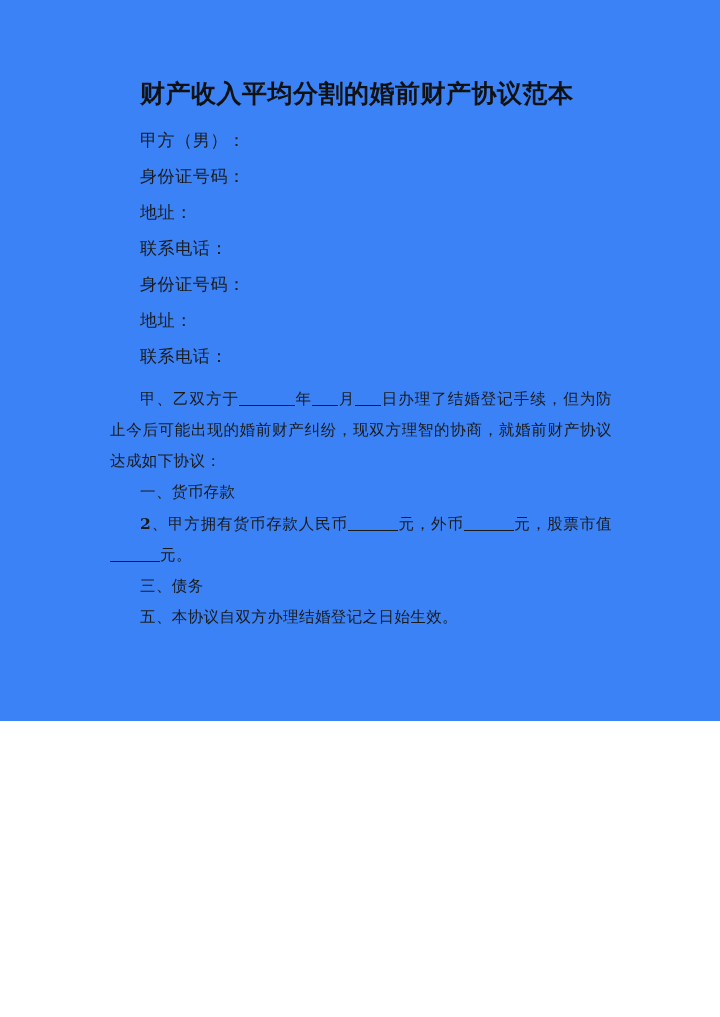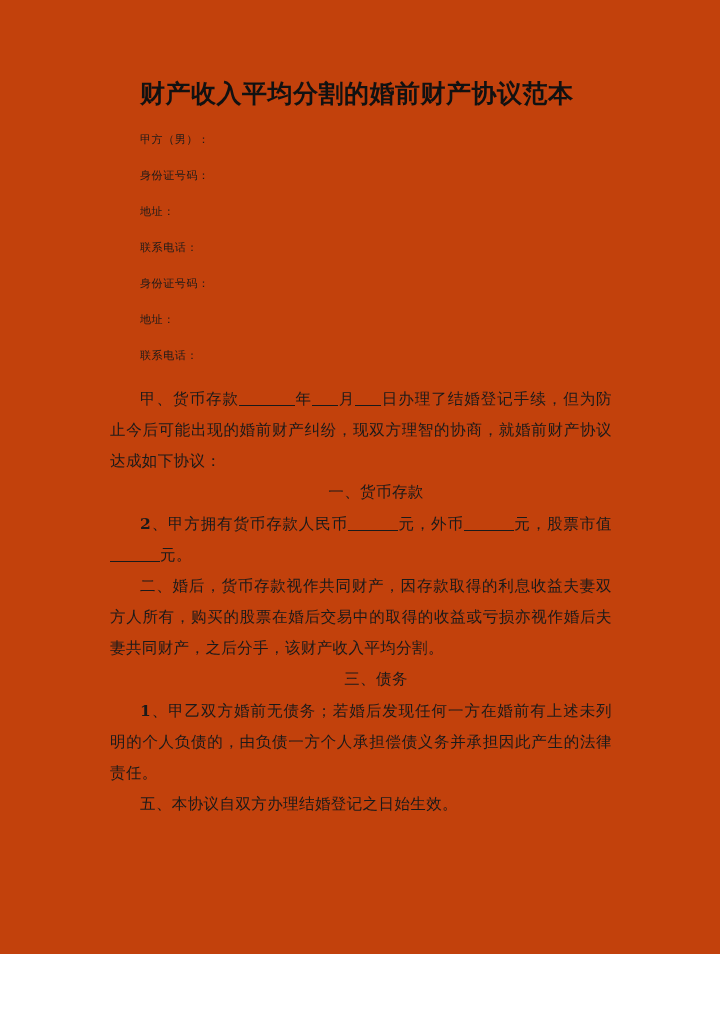--- a/index.html
+++ b/index.html
@@ -14,22 +14,22 @@
     overflow: hidden;
     font-family: "DejaVu Sans", "Liberation Sans", sans-serif;
     color: #1a1a1a;
   }
 
   #page {
     position: absolute;
     left: 0;
     top: 0;
     width: 720px;
-    height: 954px;
-    background: #c2410c;
+    height: 721px;
+    background: #3b82f6;
     text-decoration: underline;
   }
 
   .doc-body {
     position: absolute;
     left: 110px;
     top: 74px;
     width: 502px;
   }
 
@@ -41,21 +41,21 @@
     line-height: 40px;
     text-align: left;
     padding-left: 30px;
     margin: 0 0 8px 0;
     color: #111111;
     white-space: nowrap;
   }
 
   
   .field-line {
-    font-size: 11px;
+    font-size: 17px;
     line-height: 36px;
     padding-left: 30px;
     letter-spacing: 0.6px;
     white-space: nowrap;
   }
 
   
   .para {
     font-size: 15.5px;
     line-height: 31px;
@@ -70,21 +70,20 @@
     text-align: left;
   }
 
   
   .section-head {
     font-size: 15.5px;
     line-height: 31px;
     text-indent: 30px;
     letter-spacing: 0.4px;
     margin: 0;
-    text-align: center;
   }
 
   .spacer-top-lg { margin-top: 10px; }
 
   
   .num {
     font-family: "DejaVu Serif", "Liberation Serif", serif;
     font-weight: bold;
   }
 
@@ -108,31 +107,29 @@
     <h1 class="doc-title">财产收入平均分割的婚前财产协议范本</h1>
 
     <div class="field-line">甲方（男）：</div>
     <div class="field-line">身份证号码：</div>
     <div class="field-line">地址：</div>
     <div class="field-line">联系电话：</div>
     <div class="field-line">身份证号码：</div>
     <div class="field-line">地址：</div>
     <div class="field-line">联系电话：</div>
 
-    <p class="para spacer-top-lg"><span>甲、货币存款</span><span class="blank blank-yr"></span><span>年</span><span class="blank blank-sm"></span><span>月</span><span class="blank blank-sm"></span><span>日</span><span>办理了结婚登记手续，但为防止今后可能出现的婚前财产纠纷，现双方理智的协商，就婚前财产协议达成如下协议：</span></p>
+    <p class="para spacer-top-lg"><span>甲、乙双方于</span><span class="blank blank-yr"></span><span>年</span><span class="blank blank-sm"></span><span>月</span><span class="blank blank-sm"></span><span>日</span><span>办理了结婚登记手续，但为防止今后可能出现的婚前财产纠纷，现双方理智的协商，就婚前财产协议达成如下协议：</span></p>
 
     <p class="section-head">一、货币存款</p>
 
 
     <p class="para"><span class="num">2</span><span>、甲方拥有货币存款人民币</span><span class="blank blank-amt"></span><span>元，外币</span><span class="blank blank-amt"></span><span>元，股票市值</span><span class="blank blank-amt"></span><span>元。</span></p>
 
-    <p class="para">二、婚后，货币存款视作共同财产，因存款取得的利息收益夫妻双方人所有，购买的股票在婚后交易中的取得的收益或亏损亦视作婚后夫妻共同财产，之后分手，该财产收入平均分割。</p>
 
     <p class="section-head">三、债务</p>
 
-    <p class="para"><span class="num">1</span><span>、甲乙双方婚前无债务；若婚后发现任何一方在婚前有上述未列明的个人负债的，由负债一方个人承担偿债义务并承担因此产生的法律责任。</span></p>
 
 
 
     <p class="para no-justify">五、本协议自双方办理结婚登记之日始生效。</p>
 
   </div>
 </div>
 
 </body></html>

